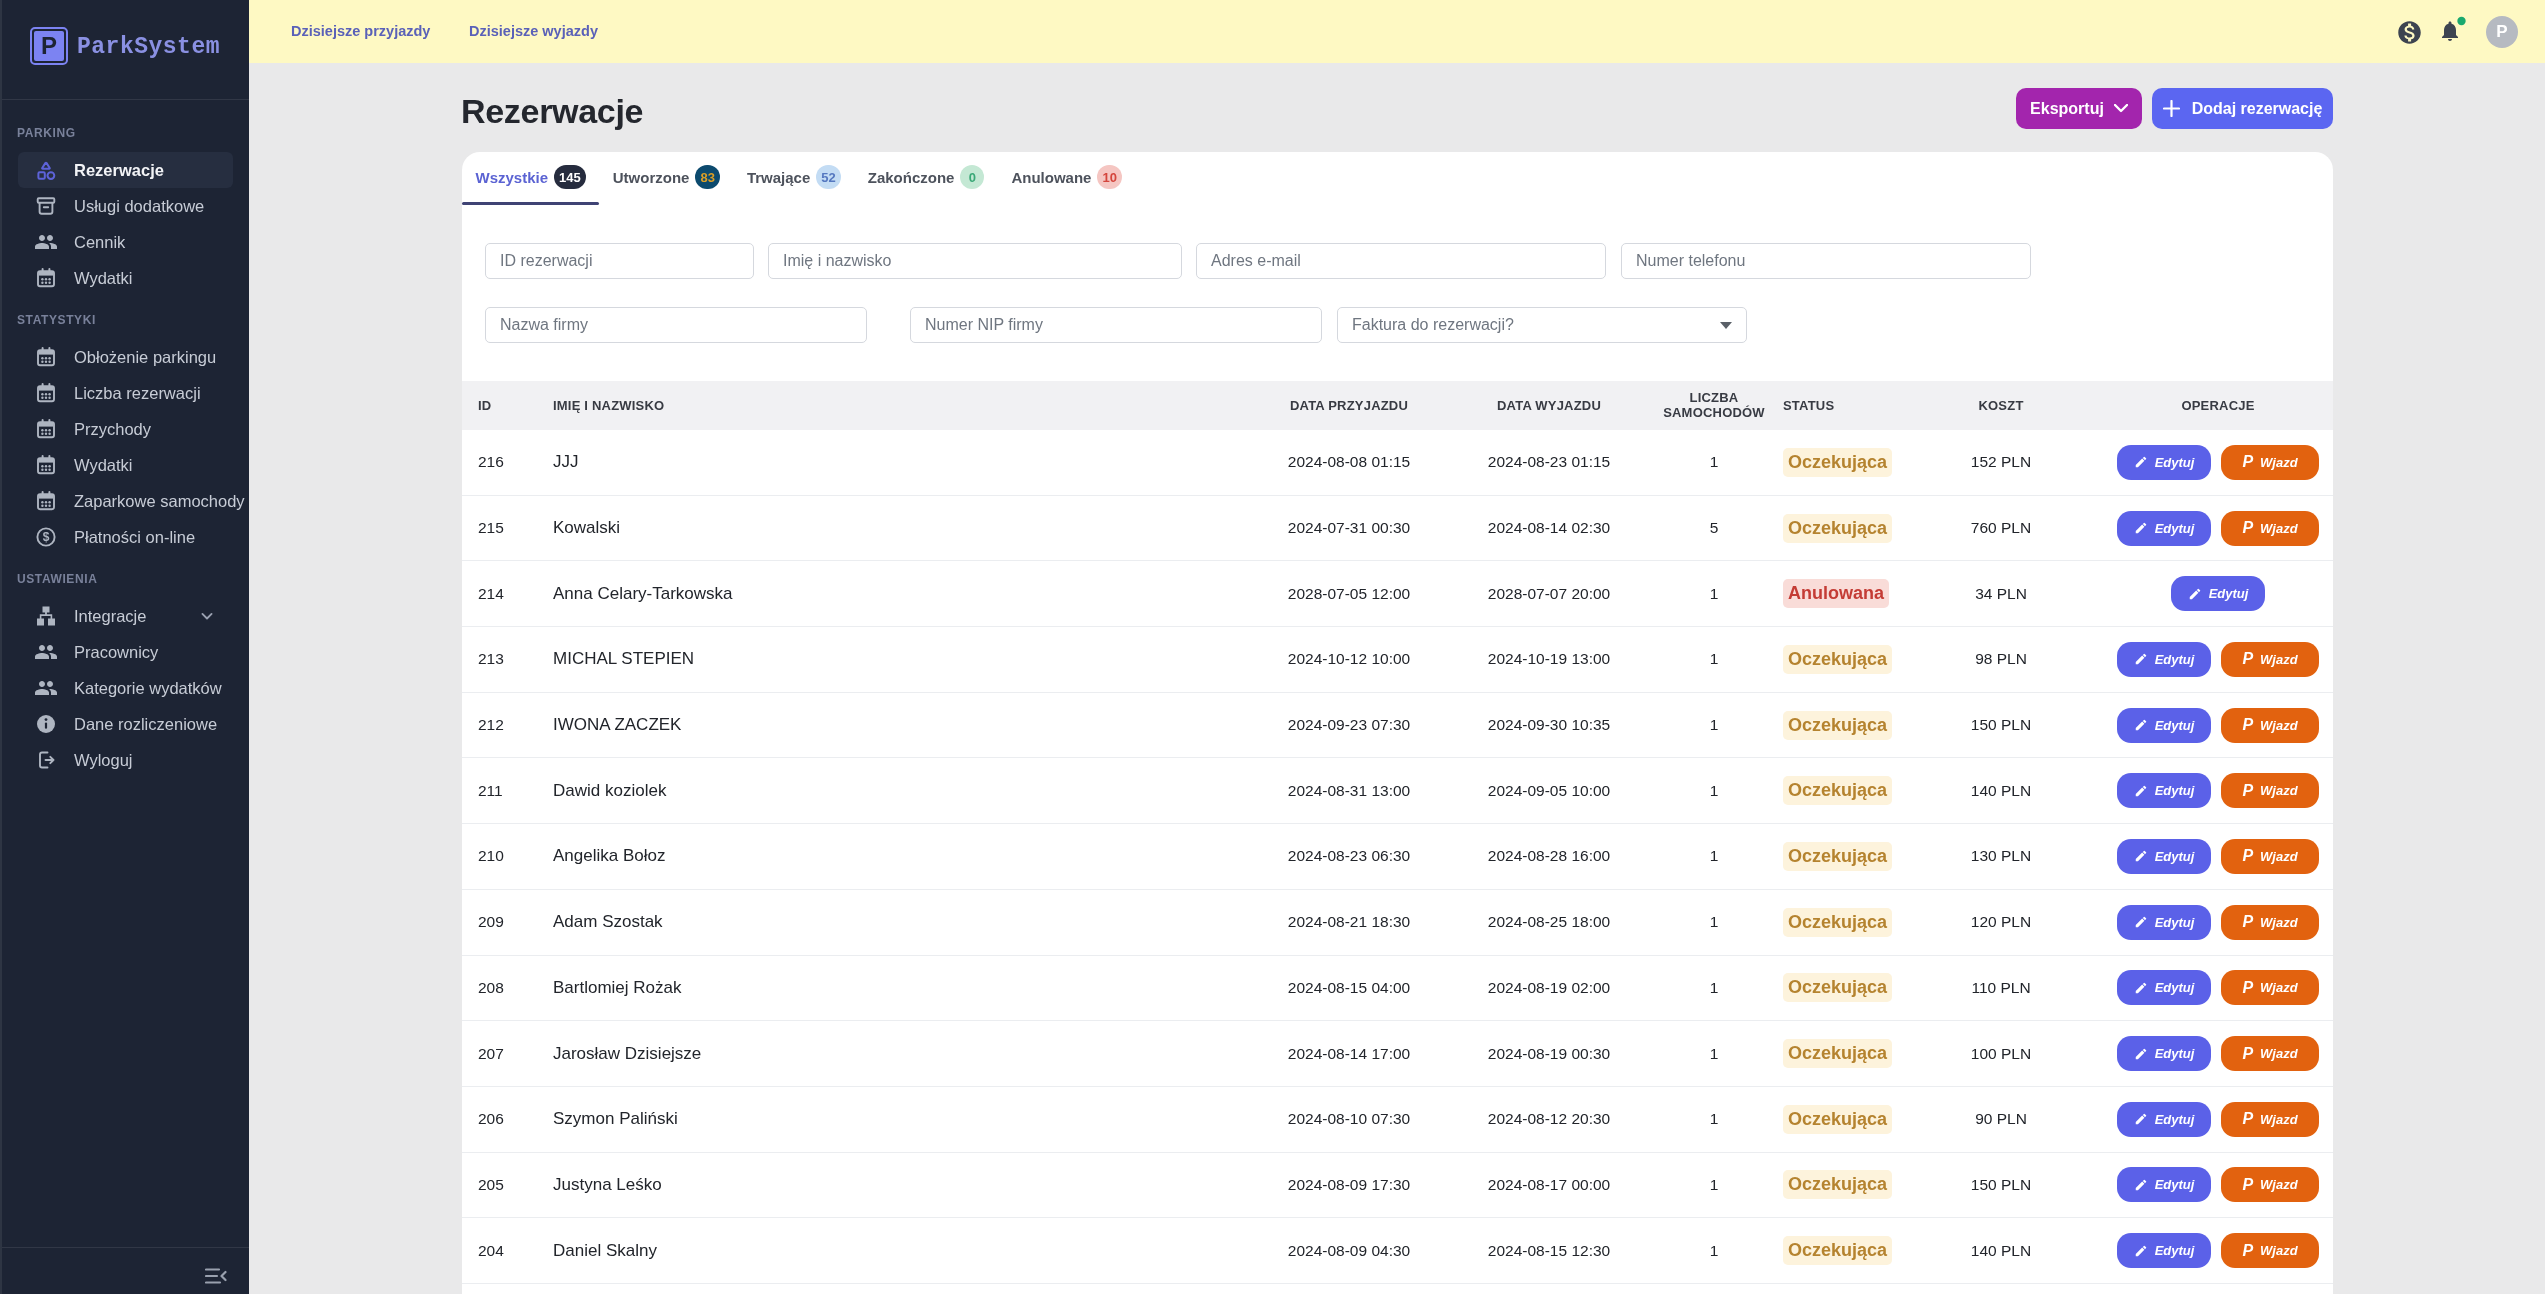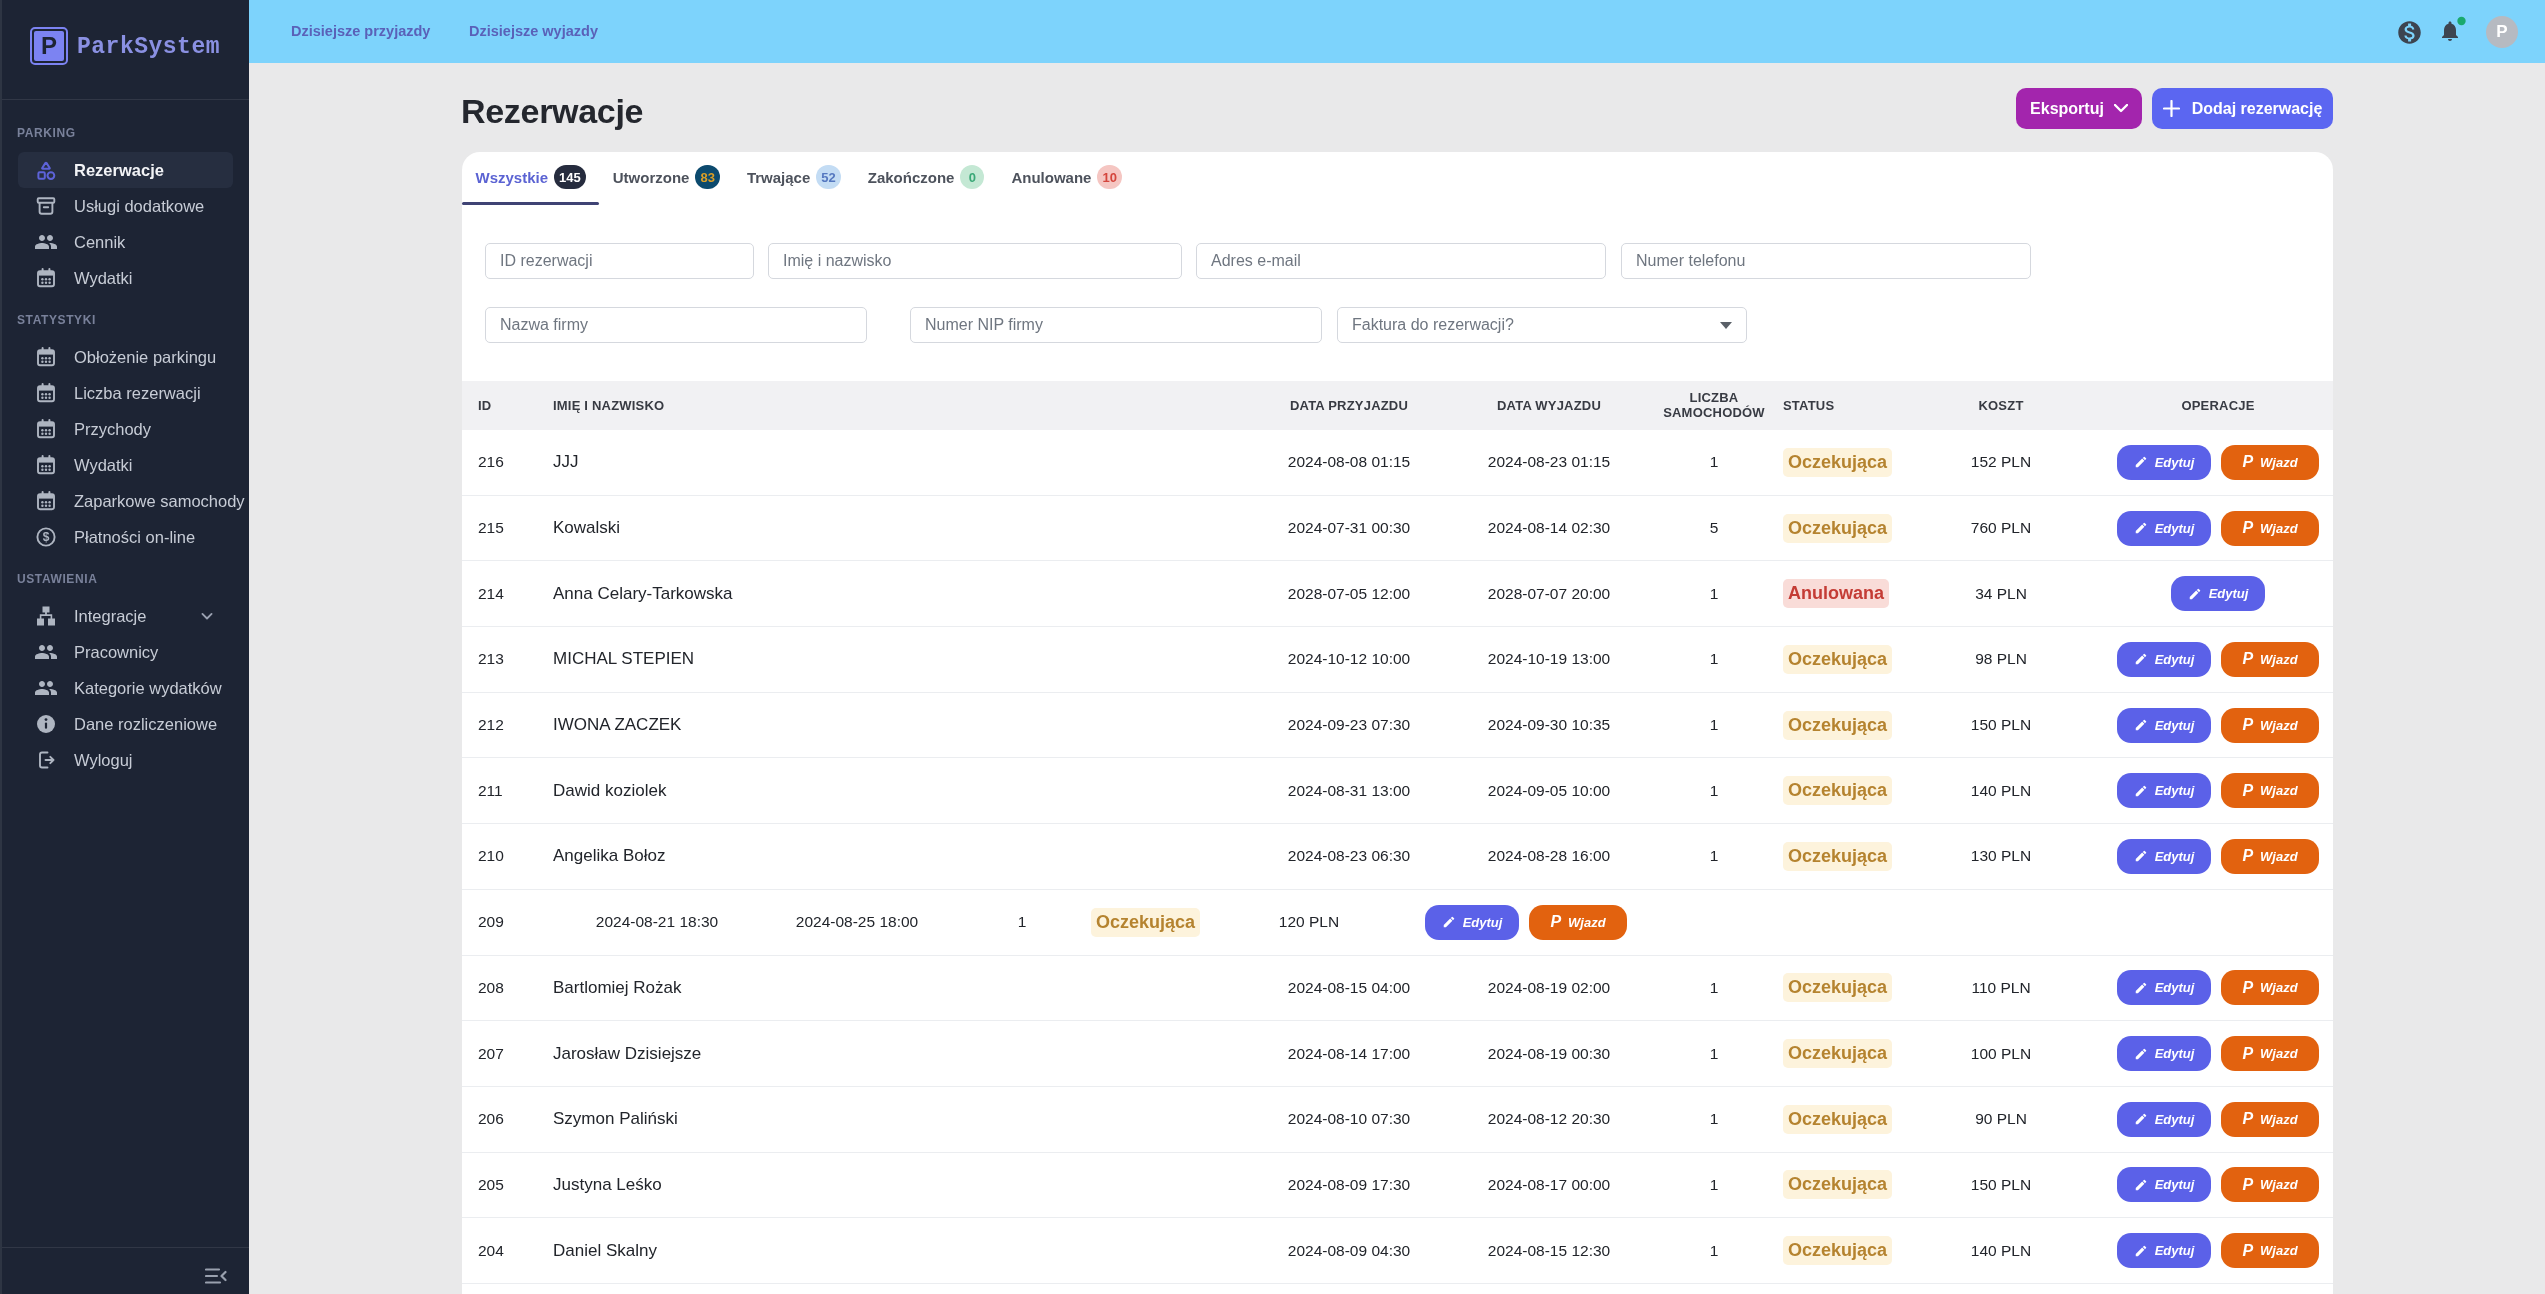--- a/index.html
+++ b/index.html
@@ -15,21 +15,21 @@
   .logo-text { position:absolute; left:75px; top:34px; font-family:"Liberation Mono", monospace; font-weight:bold; font-size:23px; letter-spacing:0.5px; color:#8a90e2; }
   .sec-label { margin:0 0 0 15px; font-size:12px; font-weight:bold; letter-spacing:0.6px; color:#79819a; height:15px; }
   .nav-item { height:36px; display:flex; align-items:center; padding-left:32px; color:#c7ccd6; font-size:16.5px; white-space:nowrap; }
   .nav-item .ico { width:24px; height:24px; margin-right:16px; display:flex; align-items:center; justify-content:center; }
   .nav-item.active { background:#262e40; border-radius:6px; margin:0 16px; padding-left:16px; color:#f2f3f6; font-weight:bold; }
   .nav-item svg { display:block; }
   .collapse-btn { position:absolute; left:203px; top:1267px; width:22px; height:18px; }
   .side-div { position:absolute; left:0; right:0; top:1247px; height:1px; background:rgba(255,255,255,0.09); }
 
   
-  .topbar { position:absolute; left:249px; top:0; right:0; height:63px; background:#7dd3fc; }
+  .topbar { position:absolute; left:249px; top:0; right:0; height:63px; background:#fef9c3; }
   .topbar a { position:absolute; top:23px; font-size:14.5px; font-weight:bold; color:#5a61b8; text-decoration:none; }
   .tb-ico { position:absolute; top:19px; width:26px; height:26px; color:#3e4553; }
   .avatar { position:absolute; left:2237px; top:16px; width:32px; height:32px; border-radius:50%; background:#b6bac1; color:#fff; font-weight:bold; font-size:17px; display:flex; align-items:center; justify-content:center; }
 
   
   .main { position:absolute; left:249px; top:63px; right:0; bottom:0; background:#e9e9ea; }
   .page-title { position:absolute; left:212px; top:29px; font-size:34px; font-weight:bold; color:#24272e; letter-spacing:-0.3px; }
   .btn { position:absolute; height:41px; border-radius:10px; color:#fff; font-size:16px; font-weight:bold; display:flex; align-items:center; justify-content:center; }
   .btn-export { left:1767px; top:25px; width:126px; background:#a325ad; }
   .btn-add { left:1903px; top:25px; width:181px; background:#5b66f1; }
@@ -400,20 +400,21 @@
             <div class="c-ko">130 PLN</div>
             <div class="c-op">
               <div class="abtn abtn-edit"><svg width="14" height="14" viewBox="0 0 24 24">
                   <path fill="#fff" d="M3 17.25V21h3.75L17.8 9.94l-3.75-3.75L3 17.25zM20.7 7.04a1 1 0 0 0 0-1.41l-2.34-2.34a1 1 0 0 0-1.41 0l-1.83 1.83 3.75 3.75 1.83-1.83z"></path>
                 </svg>Edytuj</div>
               <div class="abtn abtn-entry"><span class="pp">P</span>Wjazd</div>
             </div>
           </div>
           <div class="row">
             <div class="c-id">209</div>
+            <div class="c-name">Adam Szostak</div>
             <div class="c-dp">2024-08-21 18:30</div>
             <div class="c-dw">2024-08-25 18:00</div>
             <div class="c-ls">1</div>
             <div class="c-st"><span class="status st-wait">Oczekująca</span></div>
             <div class="c-ko">120 PLN</div>
             <div class="c-op">
               <div class="abtn abtn-edit"><svg width="14" height="14" viewBox="0 0 24 24">
                   <path fill="#fff" d="M3 17.25V21h3.75L17.8 9.94l-3.75-3.75L3 17.25zM20.7 7.04a1 1 0 0 0 0-1.41l-2.34-2.34a1 1 0 0 0-1.41 0l-1.83 1.83 3.75 3.75 1.83-1.83z"></path>
                 </svg>Edytuj</div>
               <div class="abtn abtn-entry"><span class="pp">P</span>Wjazd</div>

